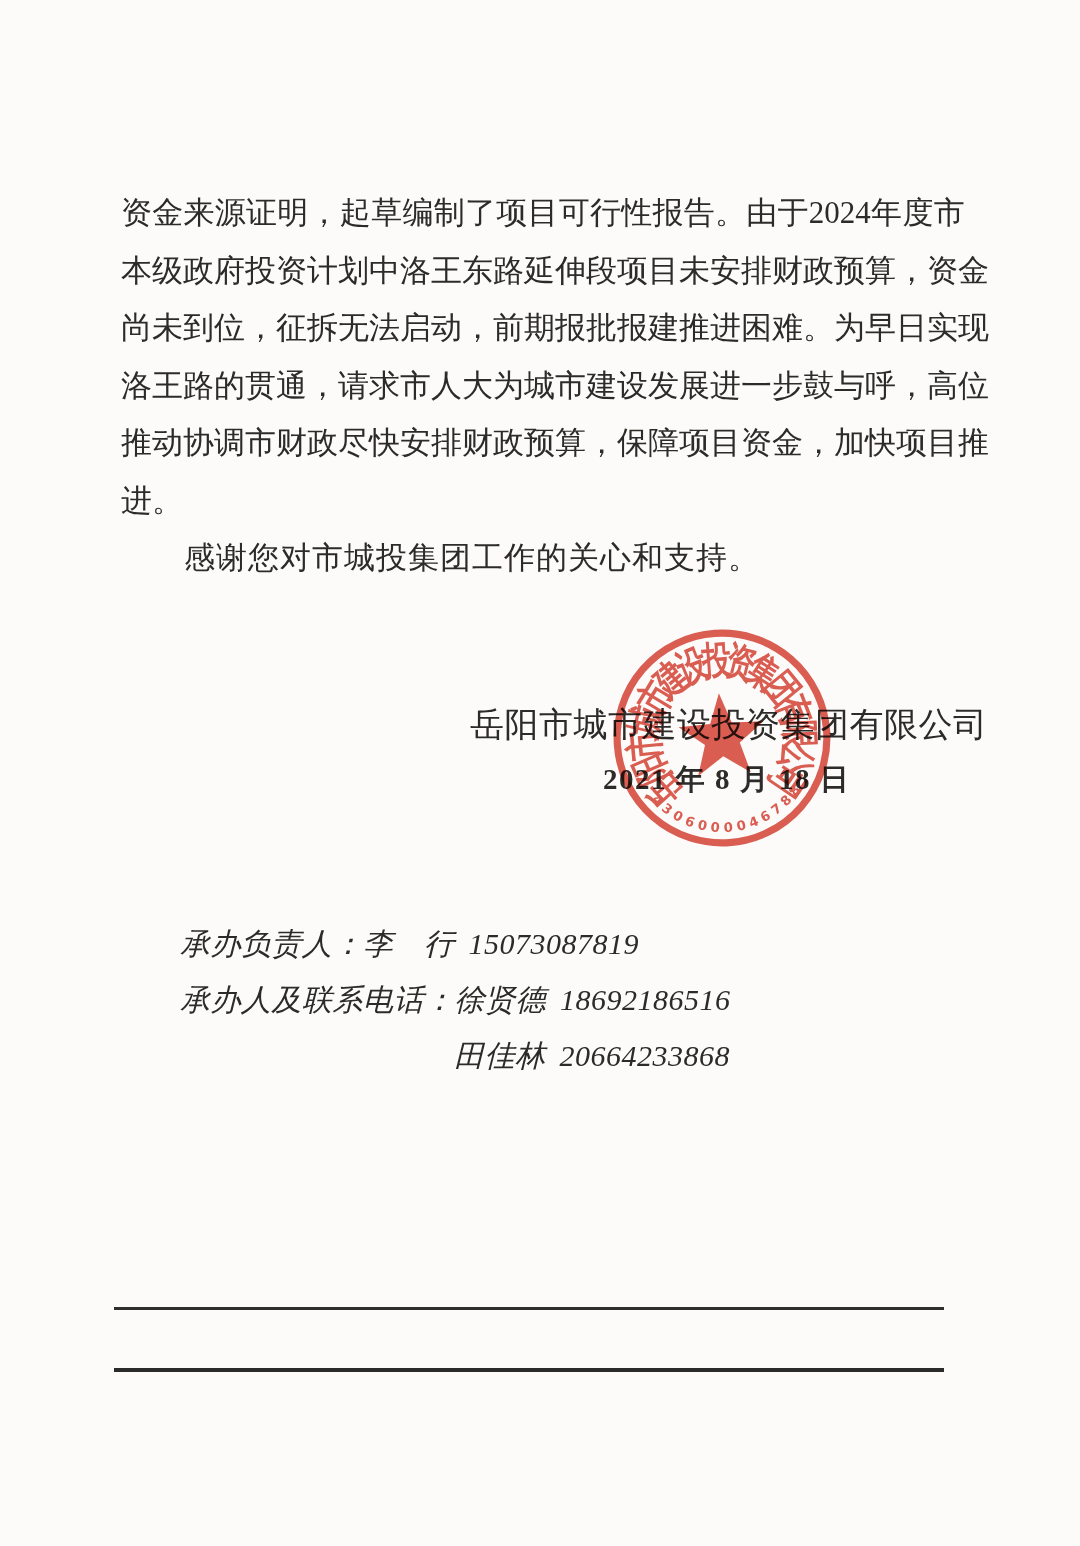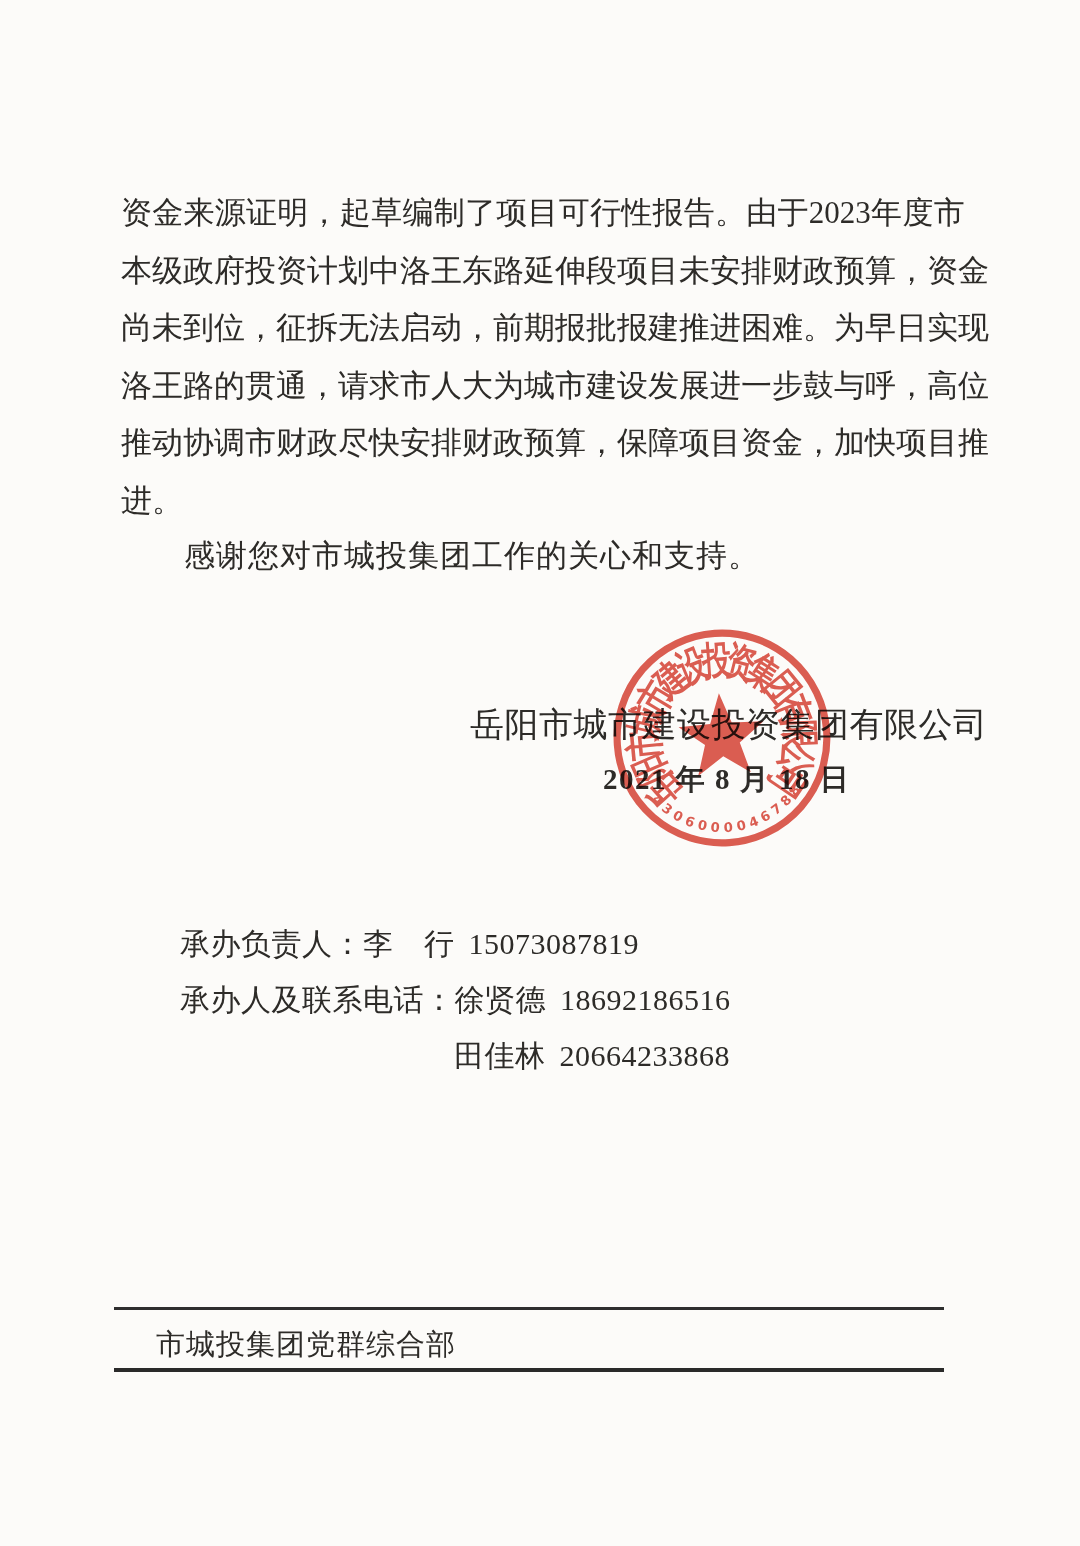--- a/index.html
+++ b/index.html
@@ -6,26 +6,26 @@
   .page{
     position:relative;width:1080px;height:1546px;margin:0 auto;
     background:#fcfbf9;overflow:hidden;
     font-family:"Liberation Serif","DejaVu Serif",serif;
     color:#2d2b28;
   }
   
   .body-text{position:absolute;left:121px;top:194px;width:844px;font-size:31px;}
   .b-line{height:57.5px;line-height:37px;white-space:nowrap;}
   .b-line.fill-justify{display:flex;justify-content:space-between;}
-  .b-line.thanks{text-indent:63px;letter-spacing:1px;font-family:Liberation Mono, monospace;}
+  .b-line.thanks{text-indent:63px;letter-spacing:1px;}
   
   .sig-company{position:absolute;left:470px;top:702px;font-size:34px;letter-spacing:0.5px;white-space:nowrap;}
   .sig-date{position:absolute;left:603px;top:760px;font-size:29px;letter-spacing:1.5px;white-space:nowrap;font-weight:bold;}
   
-  .contacts{position:absolute;left:180px;top:926px;font-size:30px;letter-spacing:0.5px;}
+  .contacts{position:absolute;left:180px;top:926px;font-size:30px;letter-spacing:0.5px;font-style:italic;}
   .c-row{height:56px;display:flex;align-items:flex-start;white-space:pre;line-height:36px;}
   .c-label.l3{display:inline-block;width:274px;}
   .c-phone{margin-left:14px;}
   
   .footer{position:absolute;left:114px;top:1307px;width:830px;}
   .f-line-top{height:3px;background:#2e2e2e;}
   .f-line-bottom{height:4px;background:#2a2a2a;}
   .f-row{display:flex;justify-content:space-between;box-sizing:border-box;
          padding:16px 36px 0 42px;height:58px;font-size:29px;letter-spacing:1px;line-height:36px;}
   
@@ -65,21 +65,21 @@
         <span>项</span>
         <span>目</span>
         <span>可</span>
         <span>行</span>
         <span>性</span>
         <span>报</span>
         <span>告</span>
         <span>。</span>
         <span>由</span>
         <span>于</span>
-        <span>2023</span>
+        <span>2024</span>
         <span>年</span>
         <span>度</span>
         <span>市</span>
       </div>
     <div class="b-line fill-justify">
         <span>本</span>
         <span>级</span>
         <span>政</span>
         <span>府</span>
         <span>投</span>
@@ -218,21 +218,20 @@
     <div class="c-row">
       <span class="c-label l3"></span>
       <span class="c-name">田佳林</span>
       <span class="c-phone">20664233868</span>
     </div>
   </div>
 
   <div class="footer">
     <div class="f-line-top"></div>
     <div class="f-row">
-      <span>市城投集团党群综合部</span>
     </div>
     <div class="f-line-bottom"></div>
   </div>
 
   <div class="seal">
     <svg viewBox="0 0 220 220">
       <circle cx="110" cy="110" r="103" fill="none" stroke-width="7" stroke="#d9473b"></circle>
       <polygon points="110,66 120.6,95.4 151.8,96.4 127.1,115.6 135.9,145.6 110,128 84.1,145.6 92.9,115.6 68.2,96.4 99.4,95.4" fill="#d9473b"></polygon>
     <text class="seal-ring-char" transform="translate(50.1 156.8) rotate(-128.0) scale(0.8 1.08)" dominant-baseline="central" fill="#d9473b">岳</text>
         <text class="seal-ring-char" transform="translate(38.5 135.6) rotate(-109.7) scale(0.8 1.08)" dominant-baseline="central" fill="#d9473b">阳</text>

